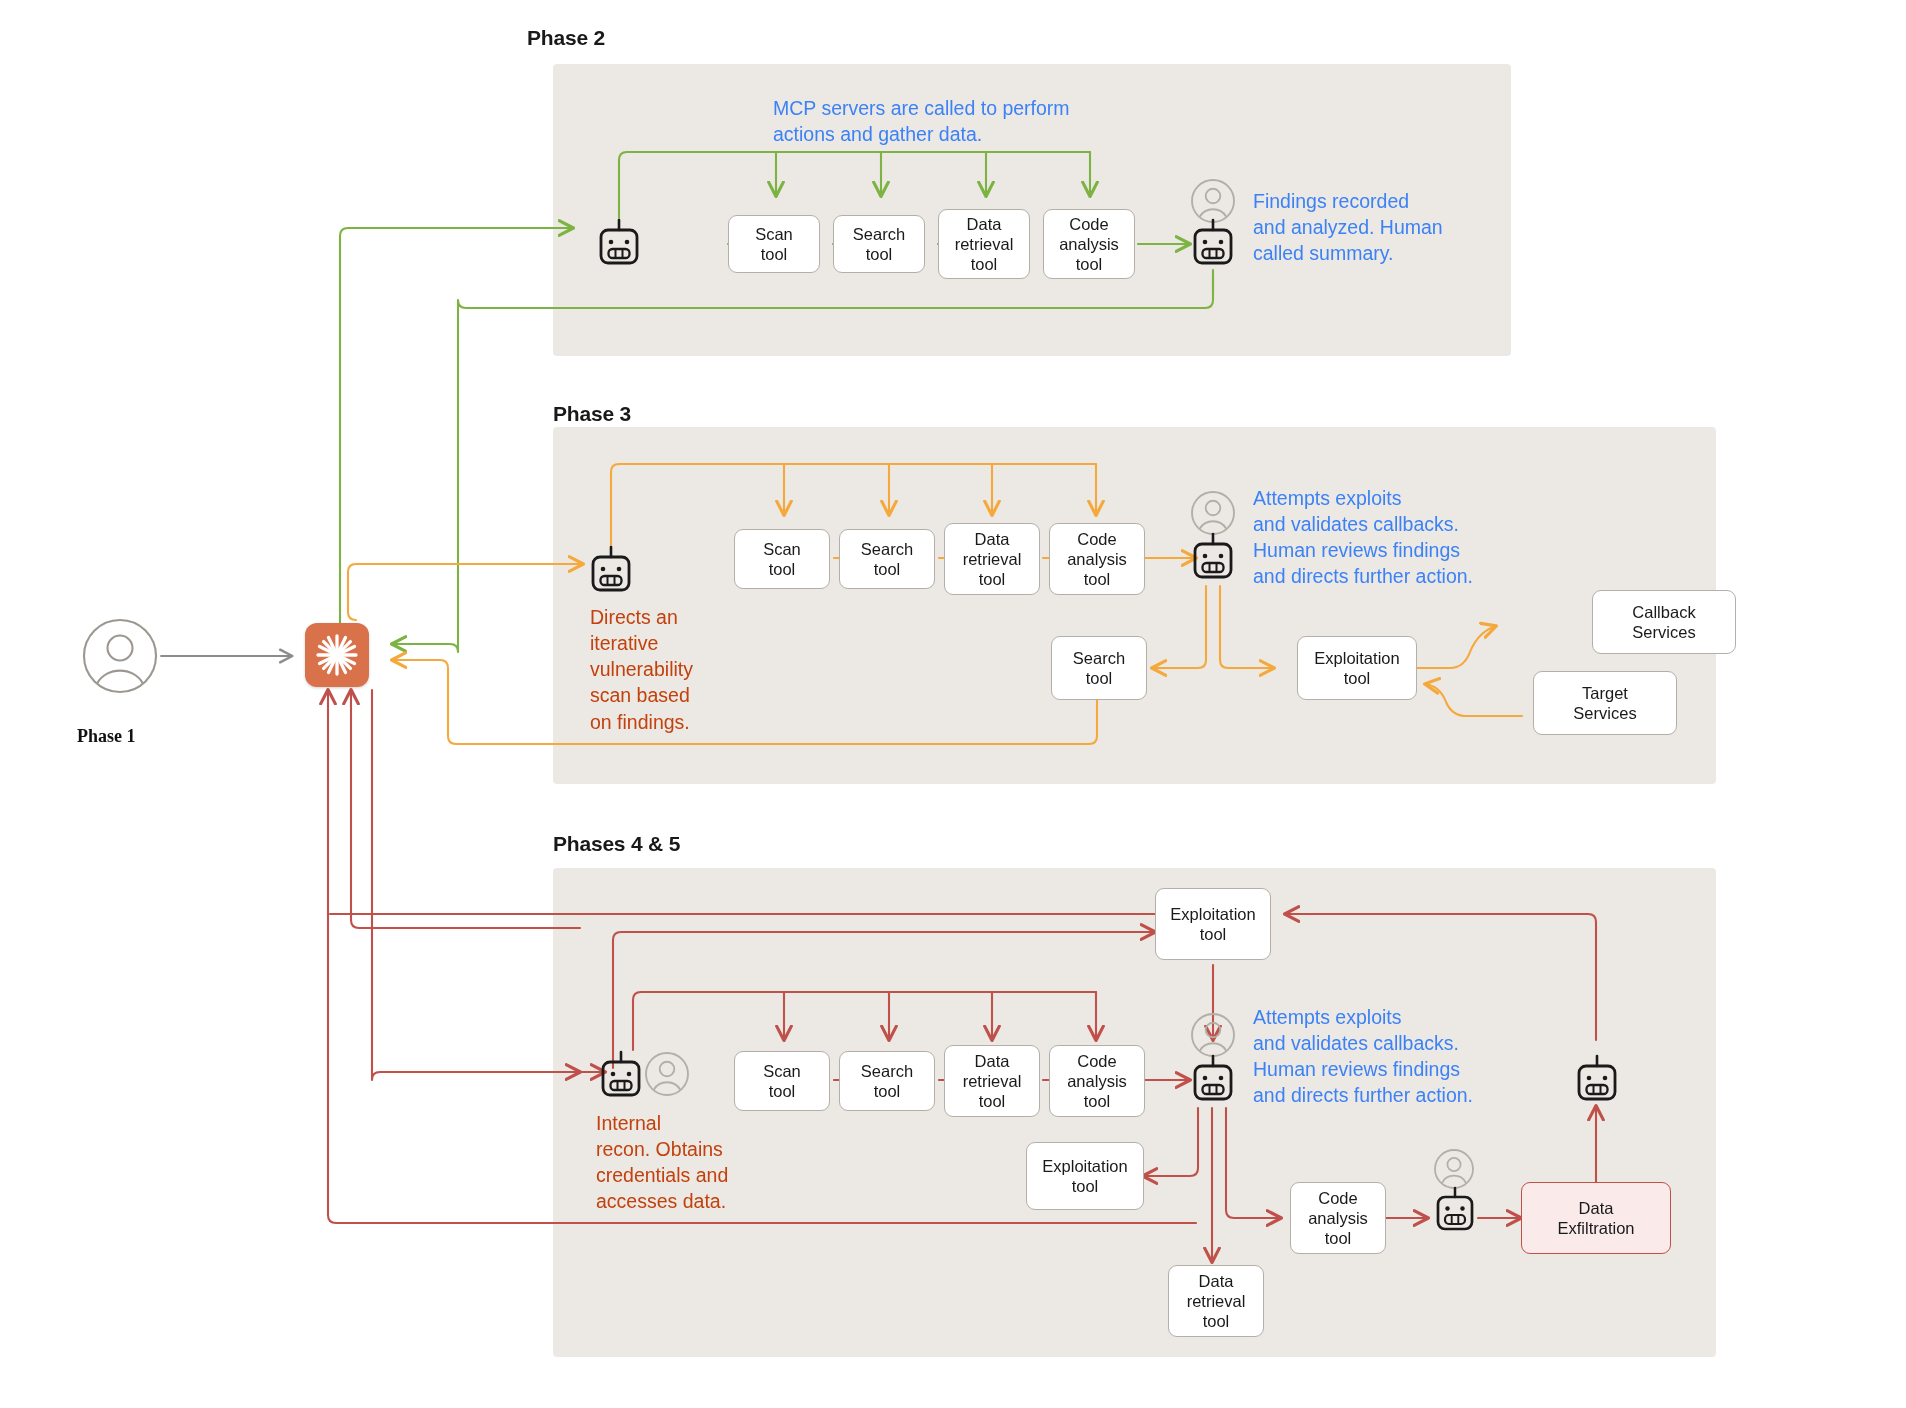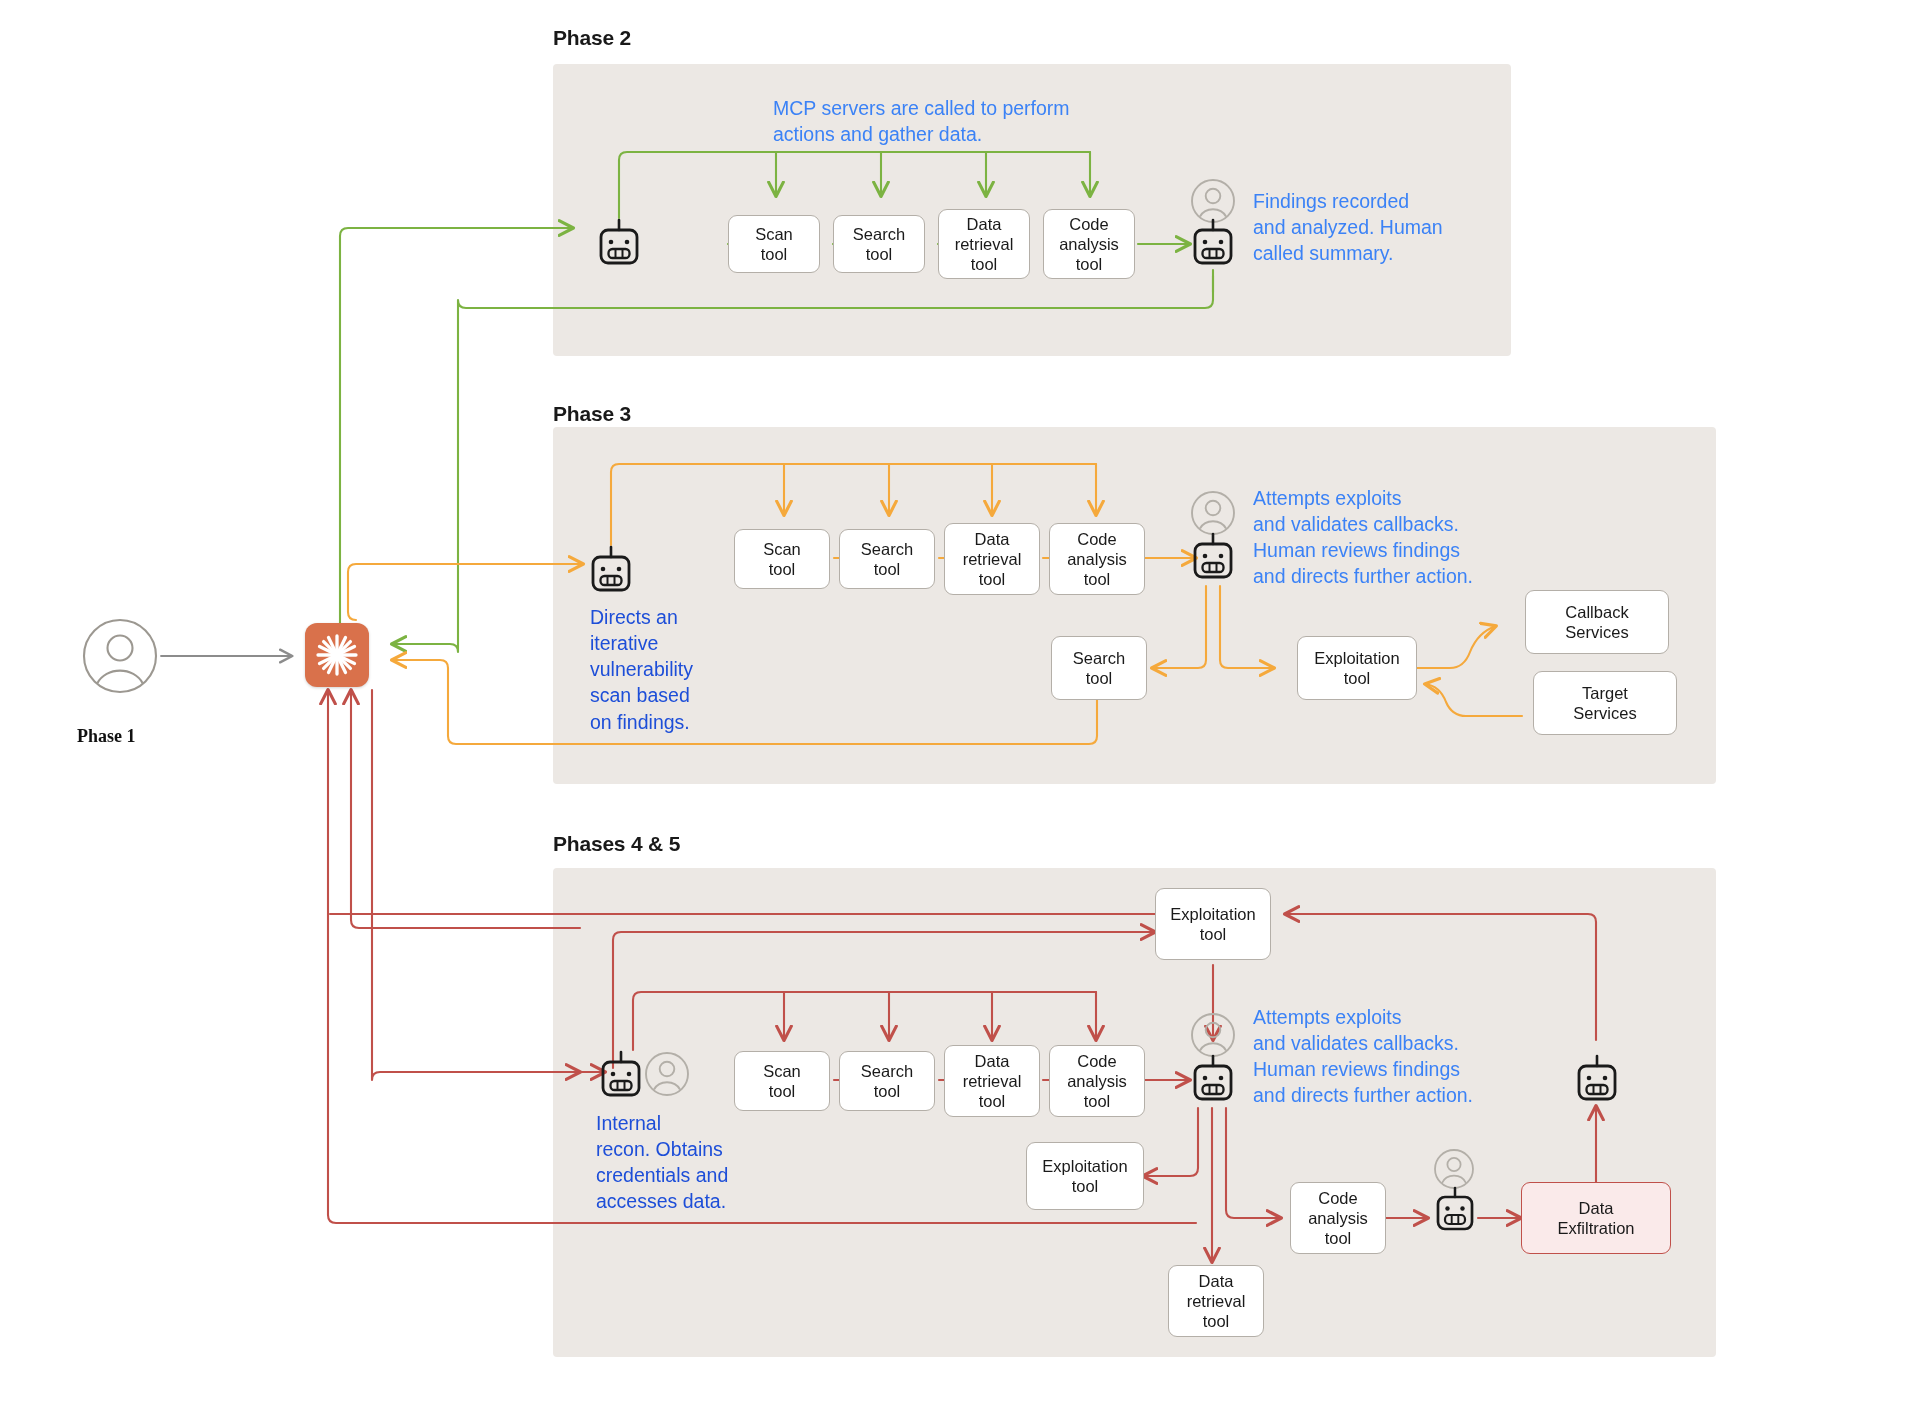--- a/index.html
+++ b/index.html
@@ -55,21 +55,21 @@
     position: absolute;
     font-size: 19.5px;
     line-height: 1.34;
     color: #3b82f6;
     white-space: pre-line;
   }
   .caption {
     position: absolute;
     font-size: 19.5px;
     line-height: 1.34;
-    color: #1d4ed8;
+    color: #c2410c;
     white-space: pre-line;
   }
   .phase1-label {
     position: absolute;
     font-size: 18px;
     line-height: 1.35;
     color: #2b2b2b;
     white-space: pre-line;
     font-family: Liberation Serif, serif;
   }
@@ -212,21 +212,21 @@
         <line x1="5.5" y1="14.5" x2="40.5" y2="31.5"></line>
         <line x1="5.5" y1="31.5" x2="40.5" y2="14.5"></line>
       </g>
     </svg>
   </div>
 
   <div class="phase1-label" style="left:77px; top:700px; width:230px;">
     <b>Phase 1</b><br>
   </div>
 
-  <div class="phase-title" style="left:553px; top:26px;">Phase 2</div>
+  <div class="phase-title" style="left:527px; top:26px;">Phase 2</div>
 
   <div class="note" style="left:773px; top:95px; width:340px;">MCP servers are called to perform
 actions and gather data.</div>
 
   <div class="icon" style="left:596px; top:218px; width:46px; height:52px;">
     <svg width="46" height="52" viewBox="0 0 46 52">
       <line x1="23" y1="2" x2="23" y2="12" stroke="#1a1a1a" stroke-width="2.6" stroke-linecap="round"></line>
       <rect x="5" y="12" width="36" height="33" rx="7" fill="none" stroke="#1a1a1a" stroke-width="2.8"></rect>
       <circle cx="15" cy="24" r="2.3" fill="#1a1a1a"></circle>
       <circle cx="31" cy="24" r="2.3" fill="#1a1a1a"></circle>
@@ -324,21 +324,21 @@
 and validates callbacks.
 Human reviews findings
 and directs further action.</div>
 
   <div class="tool-box" style="left:1051px; top:636px; width:96px; height:64px; white-space:pre-line;">Search
 tool</div>
 
   <div class="tool-box" style="left:1297px; top:636px; width:120px; height:64px; white-space:pre-line;">Exploitation
 tool</div>
 
-  <div class="tool-box" style="left:1525px; top:590px; width:144px; height:64px; white-space:pre-line;">Callback
+  <div class="tool-box" style="left:1592px; top:590px; width:144px; height:64px; white-space:pre-line;">Callback
 Services</div>
   <div class="tool-box" style="left:1525px; top:671px; width:144px; height:64px; white-space:pre-line;margin-left:8px;">Target
 Services</div>
 
   <div class="phase-title" style="left:553px; top:832px;">Phases 4 &amp; 5</div>
 
   <div class="tool-box" style="left:1155px; top:888px; width:116px; height:72px; white-space:pre-line;">Exploitation
 tool</div>
 
   <div class="icon" style="left:598px; top:1050px; width:46px; height:52px;">

